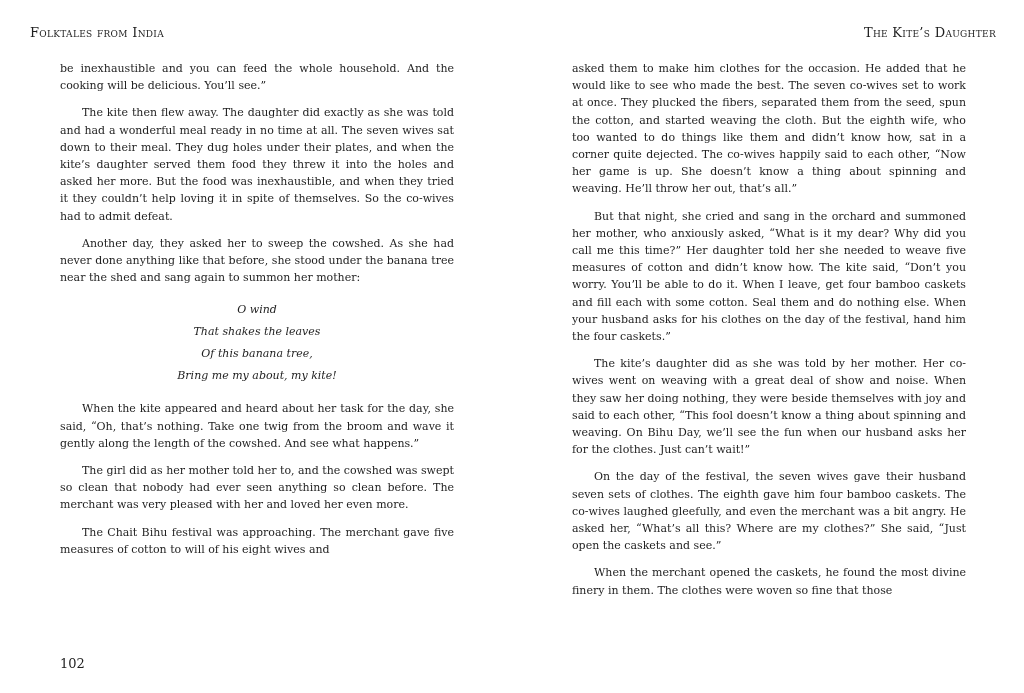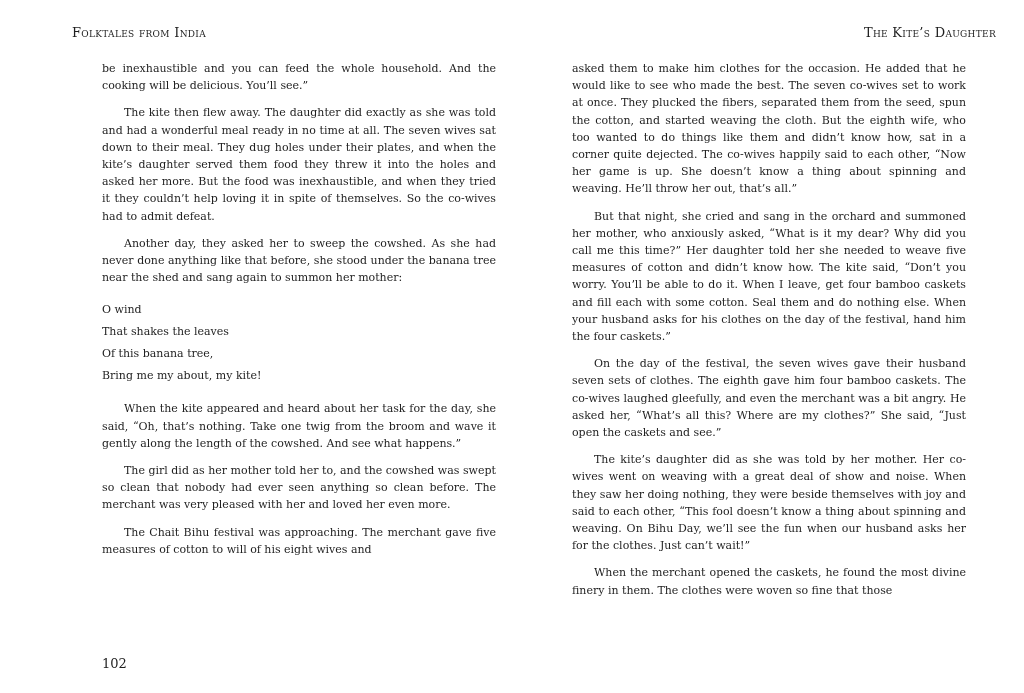--- a/index.html
+++ b/index.html
@@ -7,21 +7,21 @@
   .spread {
     position: relative;
     width: 1024px;
     height: 693px;
     background: #ffffff;
     font-family: "DejaVu Serif", "Liberation Serif", serif;
     color: #1e1e1e;
     overflow: hidden;
   }
   .page { position: absolute; top: 0; height: 100%; }
-  .page-left  { left: 0;   width: 512px; margin-left: 42px; }
+  .page-left  { left: 0;   width: 512px; }
   .page-right { left: 512px; width: 512px; }
 
   .running-header {
     position: absolute;
     top: 25px;
     font-size: 13px;
     font-variant: small-caps;
     letter-spacing: 0.3px;
     white-space: nowrap;
     color: #1e1e1e;
@@ -39,20 +39,22 @@
     font-size: 11px;
     line-height: 17.2px;
     text-align: justify;
     text-justify: inter-word;
   }
   .para { margin: 0 0 10px 0; text-indent: 22px; }
   .para.no-indent { text-indent: 0; }
 
   .verse {
     margin: 13px 0 13px 0;
+    text-align: center;
+    font-style: italic;
   }
   .verse-line { line-height: 22px; }
 
   .page-num {
     position: absolute;
     bottom: 22px;
     left: 60px;
     width: 394px;
     font-size: 13px;
     color: #1e1e1e;
@@ -85,20 +87,20 @@
 
     <div class="page-num">102</div>
   </div>
 
   <div class="page page-right">
     <div class="running-header header-right">The Kite’s Daughter</div>
 
     <div class="body-text">
       <p class="para no-indent">asked them to make him clothes for the occasion. He added that he would like to see who made the best. The seven co-wives set to work at once. They plucked the fibers, separated them from the seed, spun the cotton, and started weaving the cloth. But the eighth wife, who too wanted to do things like them and didn’t know how, sat in a corner quite dejected. The co-wives happily said to each other, “Now her game is up. She doesn’t know a thing about spinning and weaving. He’ll throw her out, that’s all.”</p>
       <p class="para">But that night, she cried and sang in the orchard and summoned her mother, who anxiously asked, “What is it my dear? Why did you call me this time?” Her daughter told her she needed to weave five measures of cotton and didn’t know how. The kite said, “Don’t you worry. You’ll be able to do it. When I leave, get four bamboo caskets and fill each with some cotton. Seal them and do nothing else. When your husband asks for his clothes on the day of the festival, hand him the four caskets.”</p>
+      <p class="para">The kite’s daughter did as she was told by her mother. Her co-wives went on weaving with a great deal of show and noise. When they saw her doing nothing, they were beside themselves with joy and said to each other, “This fool doesn’t know a thing about spinning and weaving. On Bihu Day, we’ll see the fun when our husband asks her for the clothes. Just can’t wait!”</p>
       <p class="para">On the day of the festival, the seven wives gave their husband seven sets of clothes. The eighth gave him four bamboo caskets. The co-wives laughed gleefully, and even the merchant was a bit angry. He asked her, “What’s all this? Where are my clothes?” She said, “Just open the caskets and see.”</p>
-      <p class="para">The kite’s daughter did as she was told by her mother. Her co-wives went on weaving with a great deal of show and noise. When they saw her doing nothing, they were beside themselves with joy and said to each other, “This fool doesn’t know a thing about spinning and weaving. On Bihu Day, we’ll see the fun when our husband asks her for the clothes. Just can’t wait!”</p>
       <p class="para">When the merchant opened the caskets, he found the most divine finery in them. The clothes were woven so fine that those</p>
     </div>
 
   </div>
 
 </div>
 
 </body></html>

